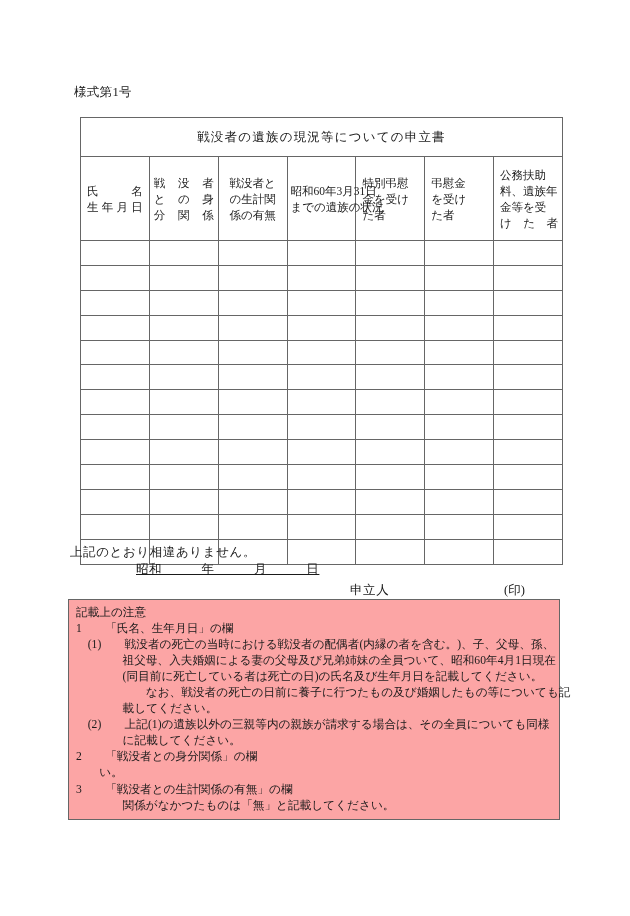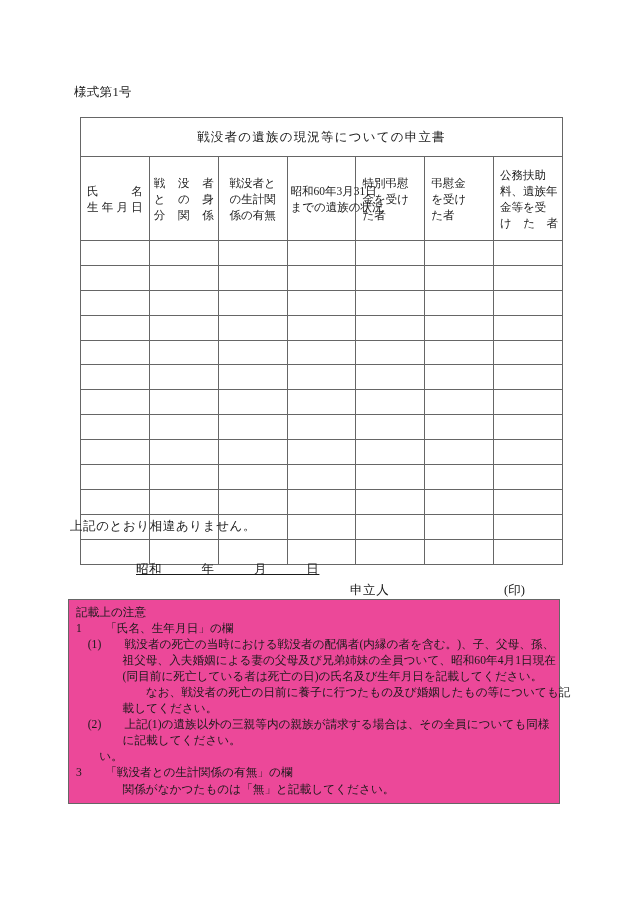--- a/index.html
+++ b/index.html
@@ -92,21 +92,21 @@
   }
 
   .data-row td {
     height: 23.9px;
   }
 
   
   .decl {
     position: absolute;
     left: 70px;
-    top: 520px;
+    top: 546px;
     font-size: 12.5px;
     line-height: 1;
     letter-spacing: 0.6px;
   }
   .date-line {
     position: absolute;
     left: 136px;
     top: 563px;
     font-size: 12.5px;
     line-height: 1;
@@ -131,21 +131,21 @@
     line-height: 1;
   }
 
   
   .notes-box {
     position: absolute;
     left: 68px;
     top: 599px;
     width: 492px;
     border: 1px solid #666;
-    background: #ec4899;
+    background: #fca5a5;
     box-sizing: border-box;
     padding: 5px 6px 5px 7px;
   }
   .note-line {
     font-size: 11.6px;
     line-height: 16.05px;
     white-space: pre;
     letter-spacing: 0.05px;
   }
   .note-line.heading {
@@ -368,19 +368,20 @@
     <div class="note-line heading">記載上の注意</div>
     <div id="notes-lines">
         <div class="note-line">1　　「氏名、生年月日」の欄</div>
         <div class="note-line">　(1)　　戦没者の死亡の当時における戦没者の配偶者(内縁の者を含む。)、子、父母、孫、</div>
         <div class="note-line">　　　　祖父母、入夫婚姻による妻の父母及び兄弟姉妹の全員ついて、昭和60年4月1日現在</div>
         <div class="note-line">　　　　(同目前に死亡している者は死亡の日)の氏名及び生年月日を記載してください。</div>
         <div class="note-line">　　　　　　なお、戦没者の死亡の日前に養子に行つたもの及び婚姻したもの等についても記</div>
         <div class="note-line">　　　　載してください。</div>
         <div class="note-line">　(2)　　上記(1)の遺族以外の三親等内の親族が請求する場合は、その全員についても同様</div>
         <div class="note-line">　　　　に記載してください。</div>
+        <div class="note-line">2　　「戦没者との身分関係」の欄</div>
         <div class="note-line">　　い。</div>
         <div class="note-line">3　　「戦没者との生計関係の有無」の欄</div>
         <div class="note-line">　　　　関係がなかつたものは「無」と記載してください。</div>
       </div>
   </div>
 
 </div>
 
 </body></html>

